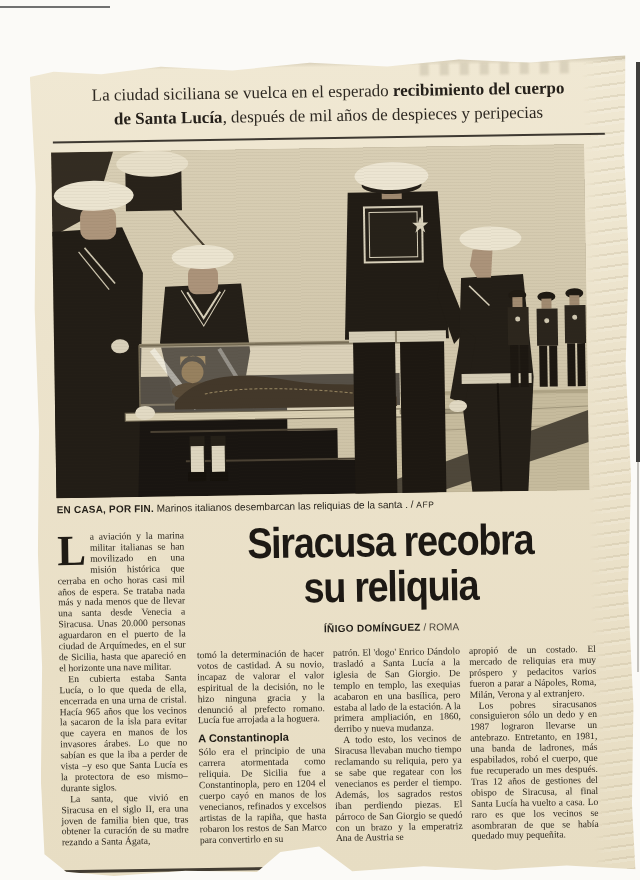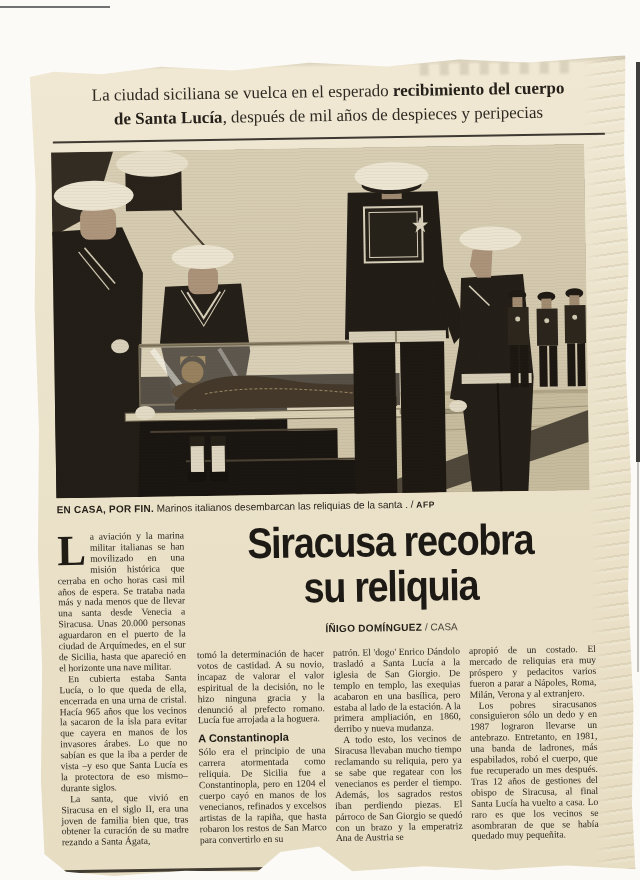--- a/index.html
+++ b/index.html
@@ -38,21 +38,21 @@
 
   .photo{position:absolute;left:20px;top:88px;width:533px;height:346px;background:#d2c8ae;
     box-shadow:inset 0 0 45px rgba(80,65,40,.28);}
   .photo svg{display:block;}
   .photo::after{content:"";position:absolute;inset:0;pointer-events:none;
     background:repeating-linear-gradient(0deg,rgba(60,50,30,.045) 0 1px,transparent 1px 3px);}
 
   .caption{position:absolute;left:20px;top:440px;width:540px;
     font-family:"Liberation Sans",sans-serif;font-size:10px;color:#231f18;white-space:nowrap;}
   .cap-lead{font-weight:bold;letter-spacing:.2px;}
-  .cap-credit{font-size:8.5px;letter-spacing:.6px;font-weight:bold;}
+  .cap-credit{font-size:8.5px;letter-spacing:.6px;}
 
   .head-block{position:absolute;left:150px;top:460px;width:406px;text-align:center;}
   .headline{font-family:"Liberation Sans",sans-serif;font-weight:700;color:#1d1914;
     font-size:43px;line-height:45px;letter-spacing:-1.5px;transform:scaleX(.88);transform-origin:50% 0;}
   .byline{margin-top:13px;font-family:"Liberation Sans",sans-serif;font-size:10px;color:#4a443a;}
   .by-author{font-weight:bold;color:#211d17;letter-spacing:.3px;}
 
   .col{position:absolute;width:127px;color:#2c271f;font-size:9.6px;line-height:10.9px;text-align:justify;}
   .col p{margin:0;}
   .col1{left:20px;top:468px;height:344px;}
@@ -230,21 +230,21 @@
     <p class="p-indent">En cubierta estaba Santa Lucía, o lo que queda de ella, encerrada en una urna de cristal. Hacía 965 años que los vecinos la sacaron de la isla para evitar que cayera en manos de los invasores árabes. Lo que no sabían es que la iba a perder de vista –y eso que Santa Lucía es la protectora de eso mismo– durante siglos.</p>
     <p class="p-indent">La santa, que vivió en Siracusa en el siglo II, era una joven de familia bien que, tras obtener la curación de su madre rezando a Santa Ágata,</p>
   </div>
 
   <div class="head-block">
     <div class="headline">
       <div>Siracusa recobra</div>
       <div>su reliquia</div>
     </div>
     <div class="byline">
-      <span class="by-author">ÍÑIGO DOMÍNGUEZ</span><span> / </span><span class="by-loc">CASA</span>
+      <span class="by-author">ÍÑIGO DOMÍNGUEZ</span><span> / </span><span class="by-loc">ROMA</span>
     </div>
   </div>
 
   <div class="col col2">
     <p>tomó la determinación de hacer votos de castidad. A su novio, incapaz de valorar el valor espiritual de la decisión, no le hizo ninguna gracia y la denunció al prefecto romano. Lucía fue arrojada a la hoguera.</p>
     <h3 class="subhead">A Constantinopla</h3>
     <p>Sólo era el principio de una carrera atormentada como reliquia. De Sicilia fue a Constantinopla, pero en 1204 el cuerpo cayó en manos de los venecianos, refinados y excelsos artistas de la rapiña, que hasta robaron los restos de San Marco para convertirlo en su</p>
   </div>
 
   <div class="col col3">

